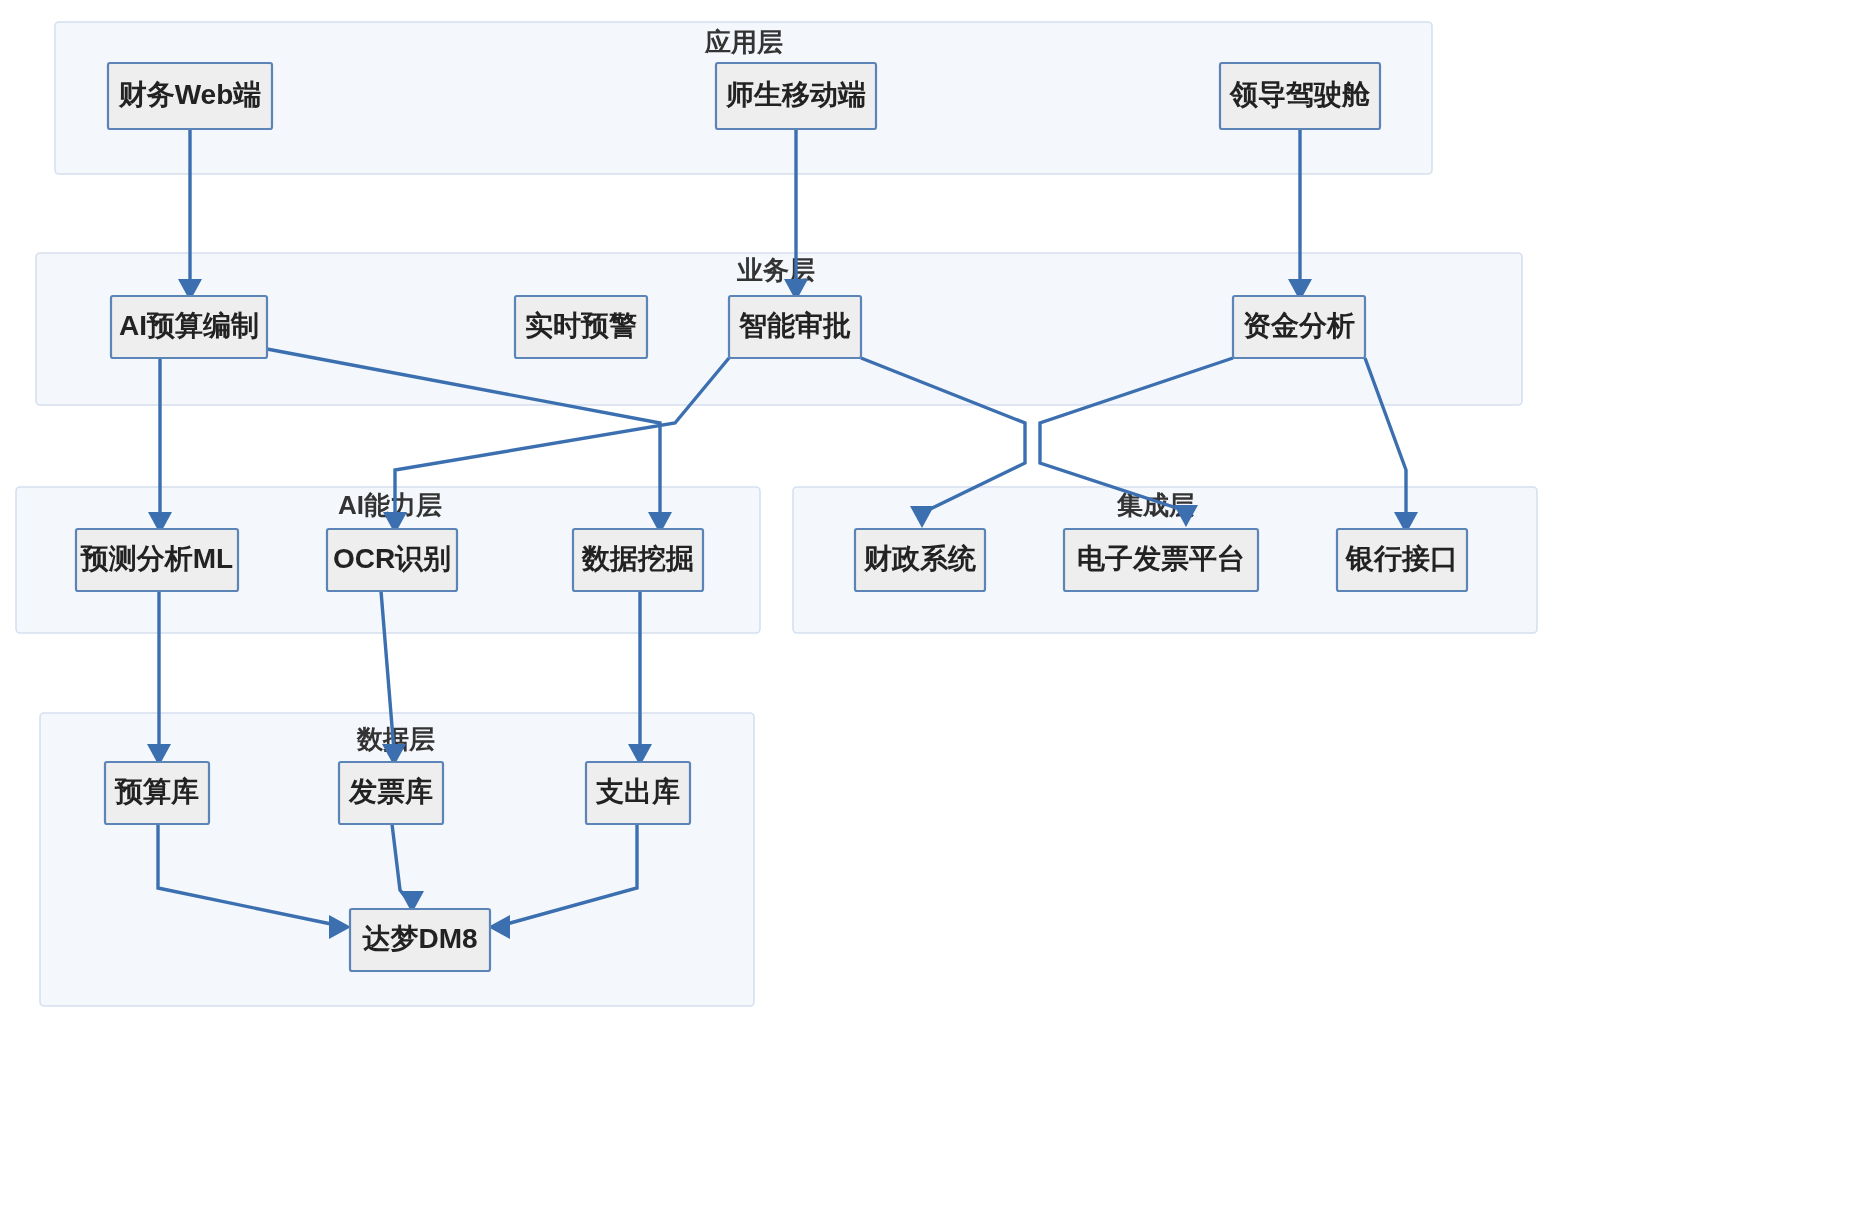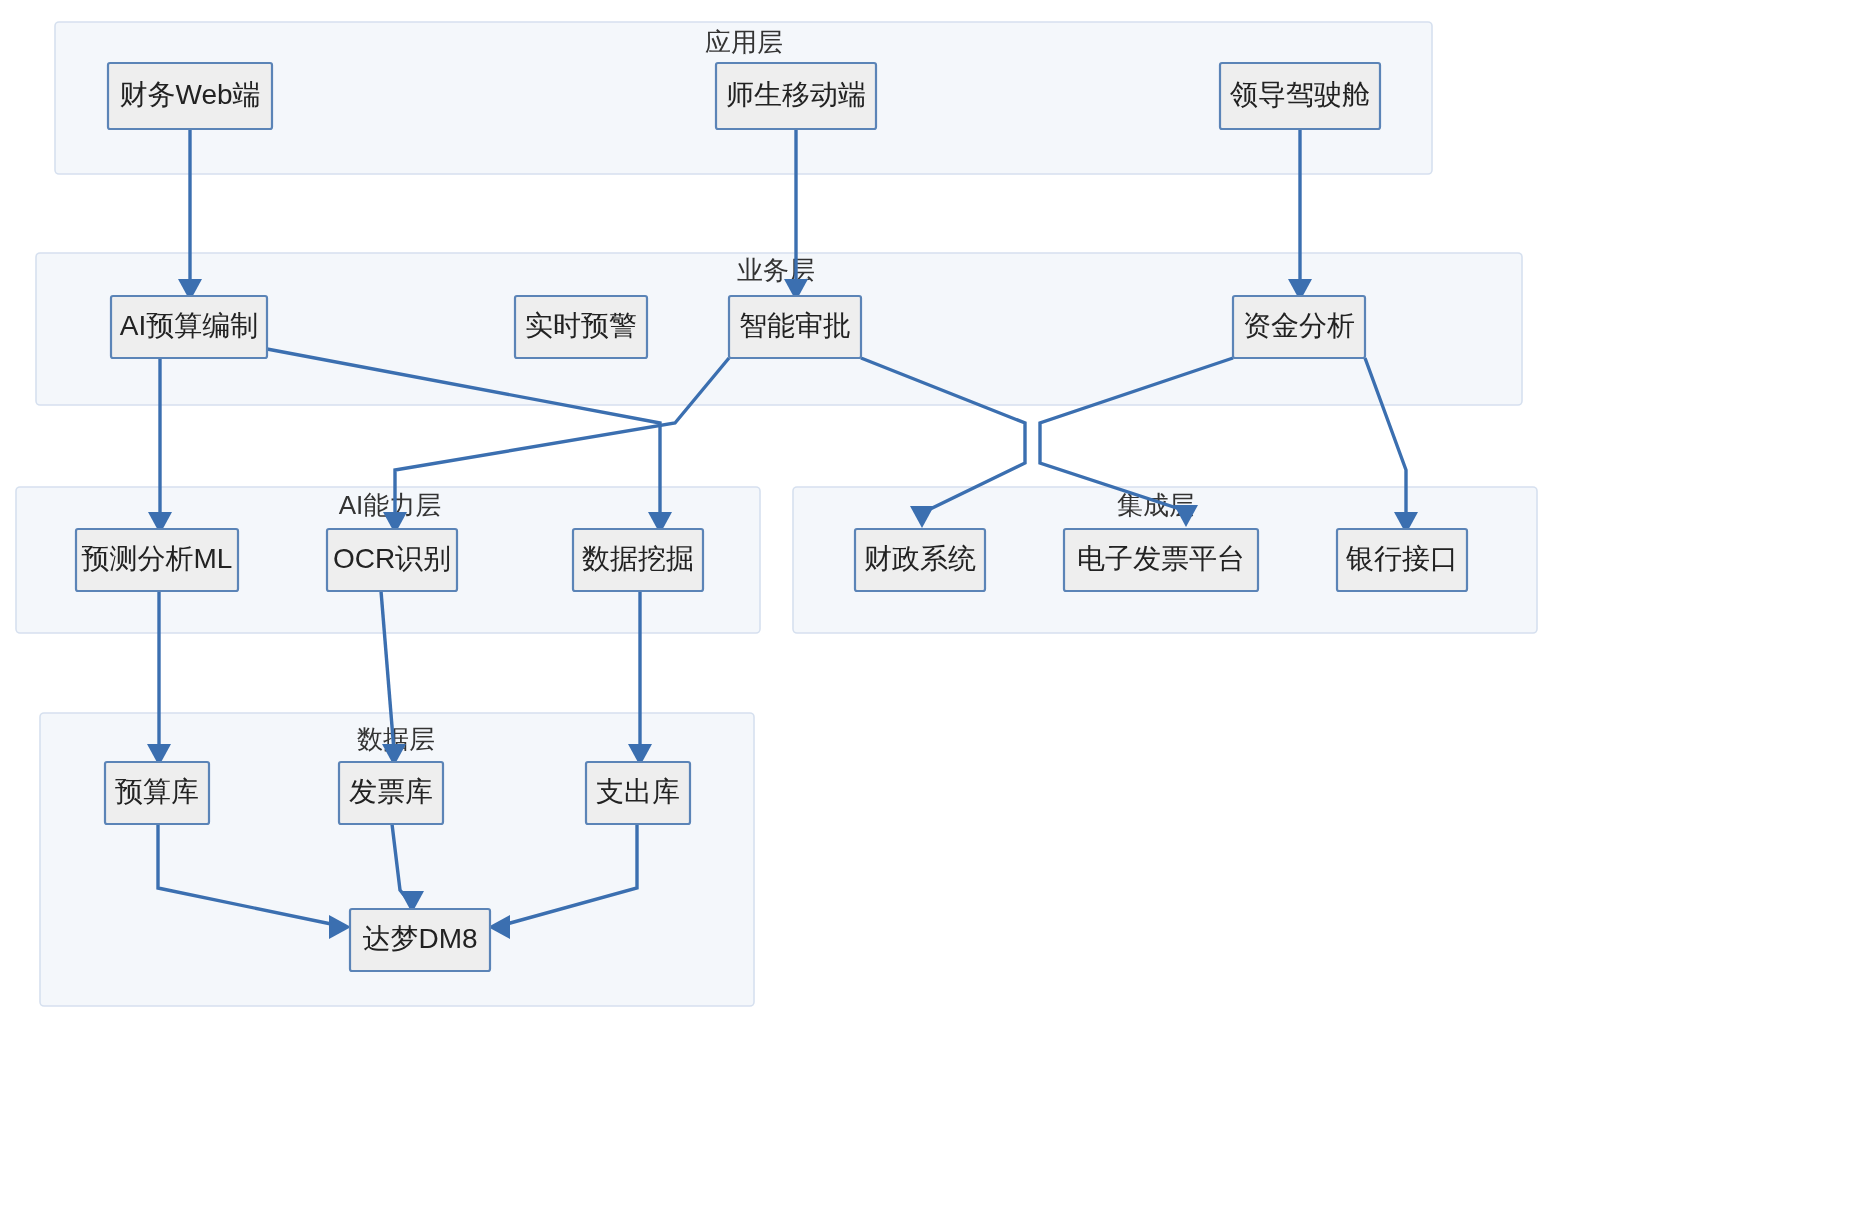--- a/index.html
+++ b/index.html
@@ -1,21 +1,21 @@
 <!DOCTYPE html>
 <html><head>
 <meta charset="utf-8">
 <style>
   html,body{margin:0;padding:0;background:#ffffff;}
   body{
     width:1849px;height:1222px;
     font-family:"Liberation Sans","DejaVu Sans",sans-serif;
     overflow:hidden;
   }
-  #stage{position:relative;width:1849px;height:1222px;background:#ffffff;}
+  #stage{position:relative;width:1849px;height:1222px;background:#ffffff;font-weight:bold;}
   svg#diagram{position:absolute;left:0;top:0;width:1849px;height:1222px;display:block;}
   .cluster-rect{fill:#f4f7fb;stroke:#d6e0ef;stroke-width:1.6px;}
   .cluster-label{fill:#333333;font-size:26px;font-family:"Liberation Sans","DejaVu Sans",sans-serif;text-anchor:middle;dominant-baseline:middle;}
   .node-rect{fill:#eeeeee;stroke:#5b84b7;stroke-width:2.2px;}
   .node-label{fill:#222222;font-size:28px;font-family:"Liberation Sans","DejaVu Sans",sans-serif;text-anchor:middle;dominant-baseline:middle;}
   .edge-path{fill:none;stroke:#3b6fb0;stroke-width:3.4px;stroke-linecap:butt;stroke-linejoin:miter;}
   .arrow-head{fill:#3b6fb0;stroke:none;}
 </style>
 </head>
 <body>

